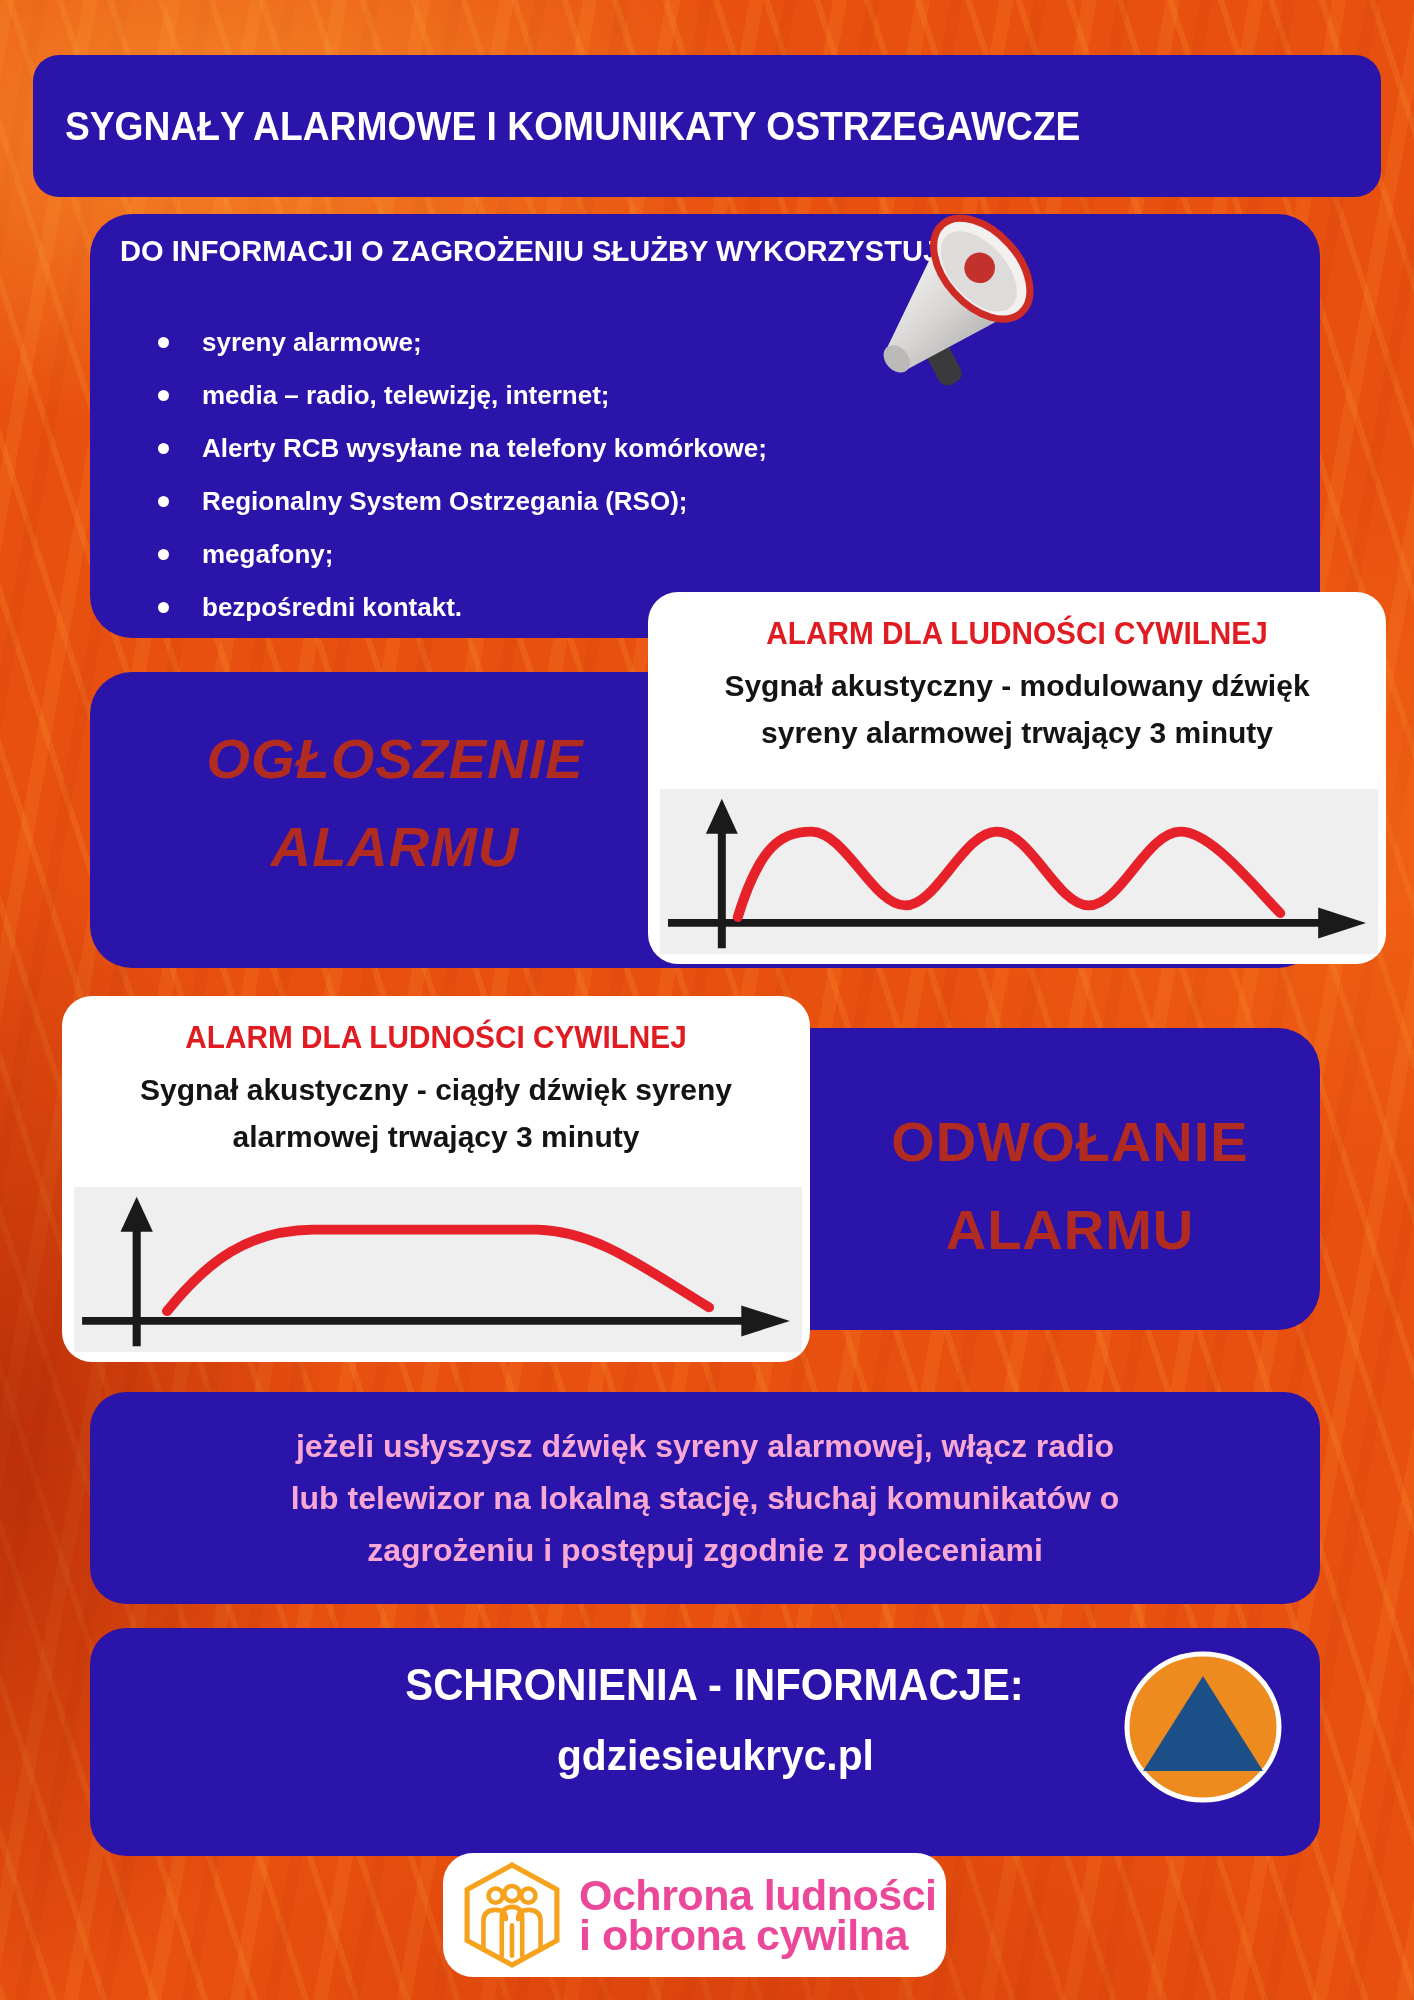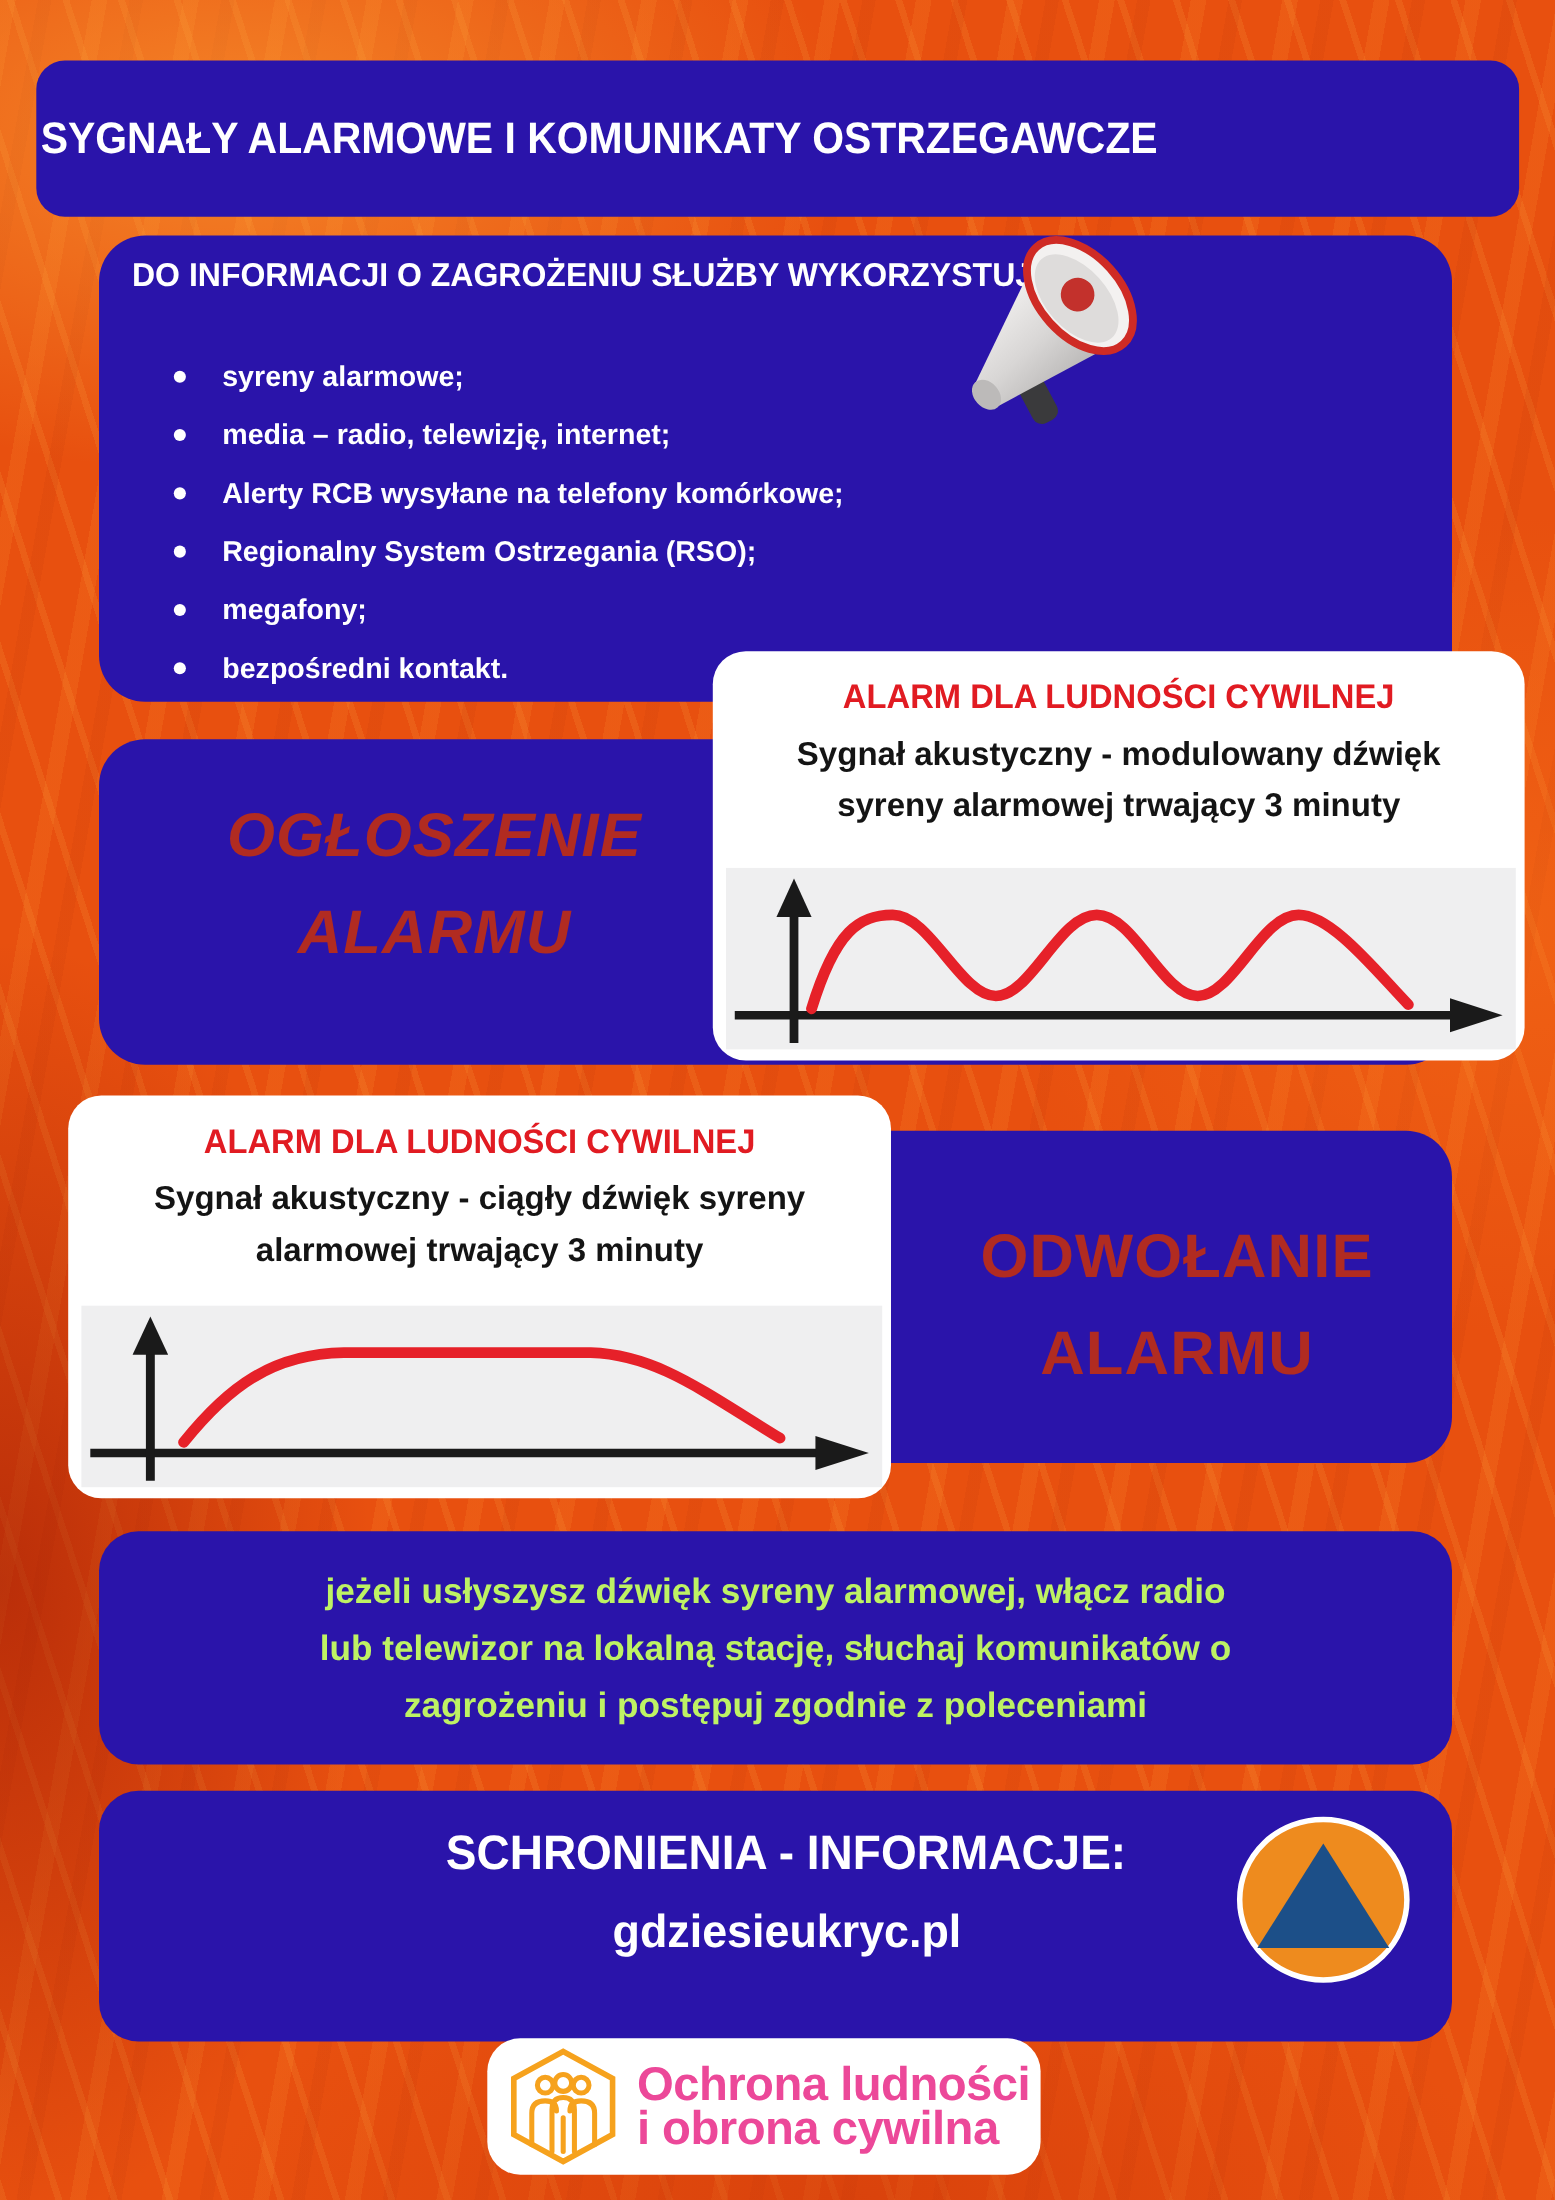--- a/index.html
+++ b/index.html
@@ -12,21 +12,21 @@
       radial-gradient(ellipse 520px 900px at 0% 72%, rgba(148,18,4,.55), transparent 65%),
       radial-gradient(ellipse 800px 620px at 97% 42%, rgba(255,130,30,.35), transparent 60%),
       radial-gradient(ellipse 900px 400px at 55% 100%, rgba(200,50,8,.45), transparent 65%),
       repeating-linear-gradient(100deg, rgba(255,150,50,.16) 0 14px, rgba(0,0,0,0) 14px 34px, rgba(196,58,10,.15) 34px 46px, rgba(0,0,0,0) 46px 82px),
       repeating-linear-gradient(72deg, rgba(255,196,84,.12) 0 6px, transparent 6px 48px);
   }
   .bluebox{ position:absolute; background:#2a14aa; }
   .whitecard{ position:absolute; background:#ffffff; border-radius:30px; z-index:5; }
 
   .header{ left:33px; top:55px; width:1348px; height:142px; border-radius:26px;
-           display:flex; align-items:center; padding-left:4px; }
+           display:flex; align-items:center; padding-left:32px; }
   .header h1{ color:#fff; font-size:40px; font-weight:700; white-space:nowrap;
               display:inline-block; transform:scaleX(.93); transform-origin:left center; }
 
   .infobox{ left:90px; top:214px; width:1230px; height:424px; border-radius:42px; padding:20px 0 0 30px; }
   .infobox .heading{ color:#fff; font-size:30px; font-weight:700; white-space:nowrap;
               display:inline-block; transform:scaleX(.97); transform-origin:left center; }
   .infobox ul{ list-style:none; margin-top:48px; margin-left:30px; }
   .infobox li{ position:relative; color:#fff; font-size:26px; font-weight:700;
                line-height:53px; padding-left:52px; white-space:nowrap; }
   .infobox li::before{ content:""; position:absolute; left:8px; top:21px; width:11px; height:11px;
@@ -44,21 +44,21 @@
   .card2{ left:62px; top:996px; width:748px; height:366px; }
   .card-title{ margin-top:24px; text-align:center; color:#e11b22; font-size:31px; font-weight:700;
                white-space:nowrap; transform:scaleX(.96); }
   .card-desc{ margin-top:10px; text-align:center; color:#141414; font-size:30px; font-weight:700;
                line-height:47px; }
   .diagram{ position:absolute; left:12px; right:8px; bottom:10px; height:165px; background:#efeff0; }
   .diagram svg{ width:100%; height:100%; display:block; }
 
   .advice-box{ left:90px; top:1392px; width:1230px; height:212px; border-radius:36px;
                display:flex; flex-direction:column; justify-content:center; align-items:center; }
-  .advice-box .line{ color:#bef264; font-size:32px; font-weight:700; line-height:52px; text-align:left; }
+  .advice-box .line{ color:#f9a8d4; font-size:32px; font-weight:700; line-height:52px; text-align:left; }
 
   .shelter-box{ left:90px; top:1628px; width:1230px; height:228px; border-radius:36px;padding-left:40px; }
   .shelter-text{ position:absolute; left:100px; top:32px; width:1050px; text-align:center; color:#fff; }
   .shelter-text .l1{ font-size:44px; font-weight:700; white-space:nowrap; display:inline-block;
                transform:scaleX(.95); }
   .shelter-text .l2{ margin-top:22px; font-size:42px; font-weight:700; white-space:nowrap;
                display:inline-block; transform:scaleX(.97); }
   .civil-icon{ position:absolute; left:1033px; top:22px; width:160px; height:154px; }
 
   .footerbox{ position:absolute; left:443px; top:1853px; width:503px; height:124px;

